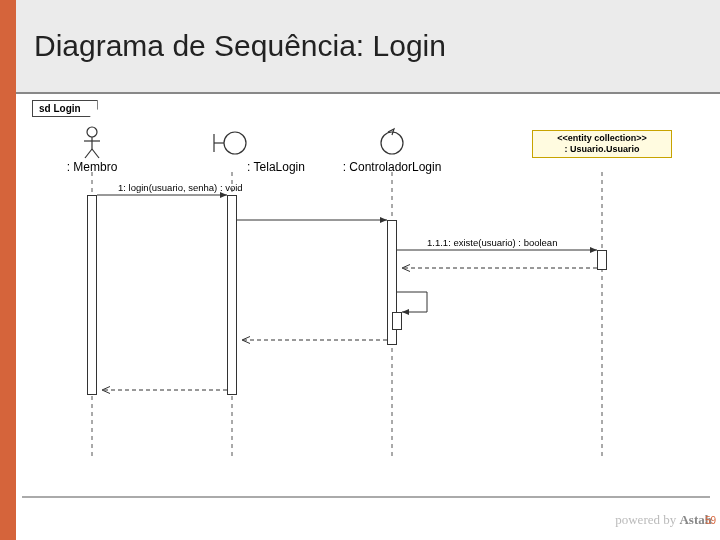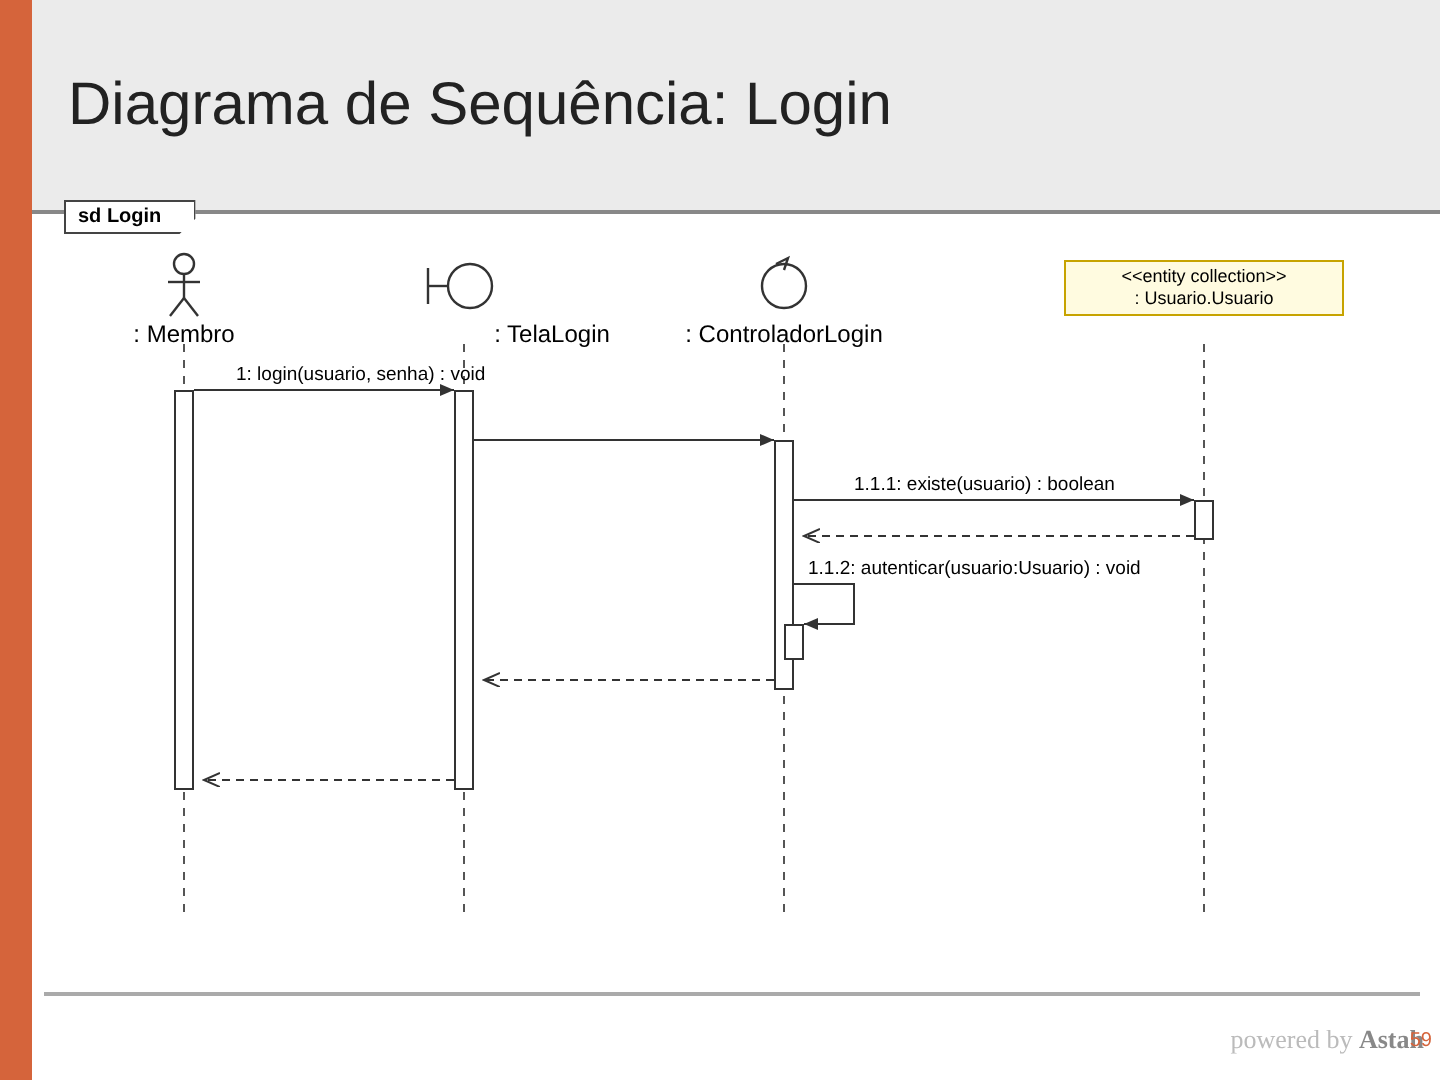--- a/index.html
+++ b/index.html
@@ -1,18 +1,18 @@
 <!DOCTYPE html>
 <html><head>
 <meta charset="utf-8">
 <style>
   * { box-sizing: border-box; margin: 0; padding: 0; }
   body { width: 720px; height: 540px; font-family: Arial, sans-serif; background: #fff; position: relative; overflow: hidden; }
   .left-bar { position: absolute; left: 0; top: 0; width: 16px; height: 100%; background: #d5643b; }
-  .title-region { position: absolute; left: 16px; top: 0; right: 0; height: 107px; background: #ebebeb; border-bottom: 2px solid #888; display: flex; align-items: center; padding-left: 18px; }
+  .title-region { position: absolute; left: 16px; top: 0; right: 0; height: 94px; background: #ebebeb; border-bottom: 2px solid #888; display: flex; align-items: center; padding-left: 18px; }
   .title-text { font-size: 30px; color: #222; }
   .diagram { position: absolute; left: 32px; top: 100px; right: 6px; bottom: 50px; }
   .sd-frame { position: absolute; left: 0; top: 0; border: 1px solid #444; font-size: 10px; font-weight: bold; padding: 2px 16px 2px 6px; background: #fff;
     clip-path: polygon(0 0, 100% 0, 100% 55%, 88% 100%, 0 100%); }
   svg { position: absolute; left: 0; top: 0; }
   .lifeline-label { position: absolute; font-size: 12px; transform: translateX(-50%); white-space: nowrap; }
   .entity-box { position: absolute; border: 1px solid #c7a300; background: #fffbe0; font-size: 9px; text-align: center; padding: 2px 4px; line-height: 1.2; }
   .msg-label { position: absolute; font-size: 9.5px; white-space: nowrap; }
   .activation { position: absolute; background: #fff; border: 1px solid #333; width: 10px; }
   .bottom-line { position: absolute; left: 22px; right: 10px; bottom: 42px; height: 2px; background: #aaa; }
@@ -79,34 +79,33 @@
 
     <line x1="355" y1="240" x2="210" y2="240" stroke="#333" stroke-width="1" stroke-dasharray="4,3" marker-end="url(#openarrow)"></line>
 
     <line x1="195" y1="290" x2="70" y2="290" stroke="#333" stroke-width="1" stroke-dasharray="4,3" marker-end="url(#openarrow)"></line>
   </svg>
 
   <div class="lifeline-label" style="left:60px; top:60px;">: Membro</div>
   <div class="lifeline-label" style="left:200px; top:60px;margin-left:44px;">: TelaLogin</div>
   <div class="lifeline-label" style="left:360px; top:60px;">: ControladorLogin</div>
 
-  <div class="entity-box" style="left:500px; top:30px; width:140px;">
+  <div class="entity-box" style="left:500px; top:30px; width:140px;font-weight:bold;">
     <div>&lt;&lt;entity collection&gt;&gt;</div>
     <div>: Usuario.Usuario</div>
   </div>
 
   <div class="activation" style="left:55px;  top:95px;  height:200px;"></div>
   <div class="activation" style="left:195px; top:95px;  height:200px;"></div>
   <div class="activation" style="left:355px; top:120px; height:125px;"></div>
   <div class="activation" style="left:565px; top:150px; height:20px;"></div>
   <div class="activation" style="left:360px; top:212px; height:18px;"></div>
 
   <div class="msg-label" style="left:62px;  top:82px;margin-left:24px;">1: login(usuario, senha) : void</div>
   <div class="msg-label" style="left:395px; top:137px;">1.1.1: existe(usuario) : boolean</div>
-  <div class="msg-label" style="left:372px; top:179px;">1.1.2: autenticar(usuario:Usuario) : void</div>
 
 </div>
 
 <div class="bottom-line"></div>
 <div class="watermark">
   <span>powered by </span><b>Astah</b>
 </div>
 <div class="page-num">59</div>
 
 </body></html>

